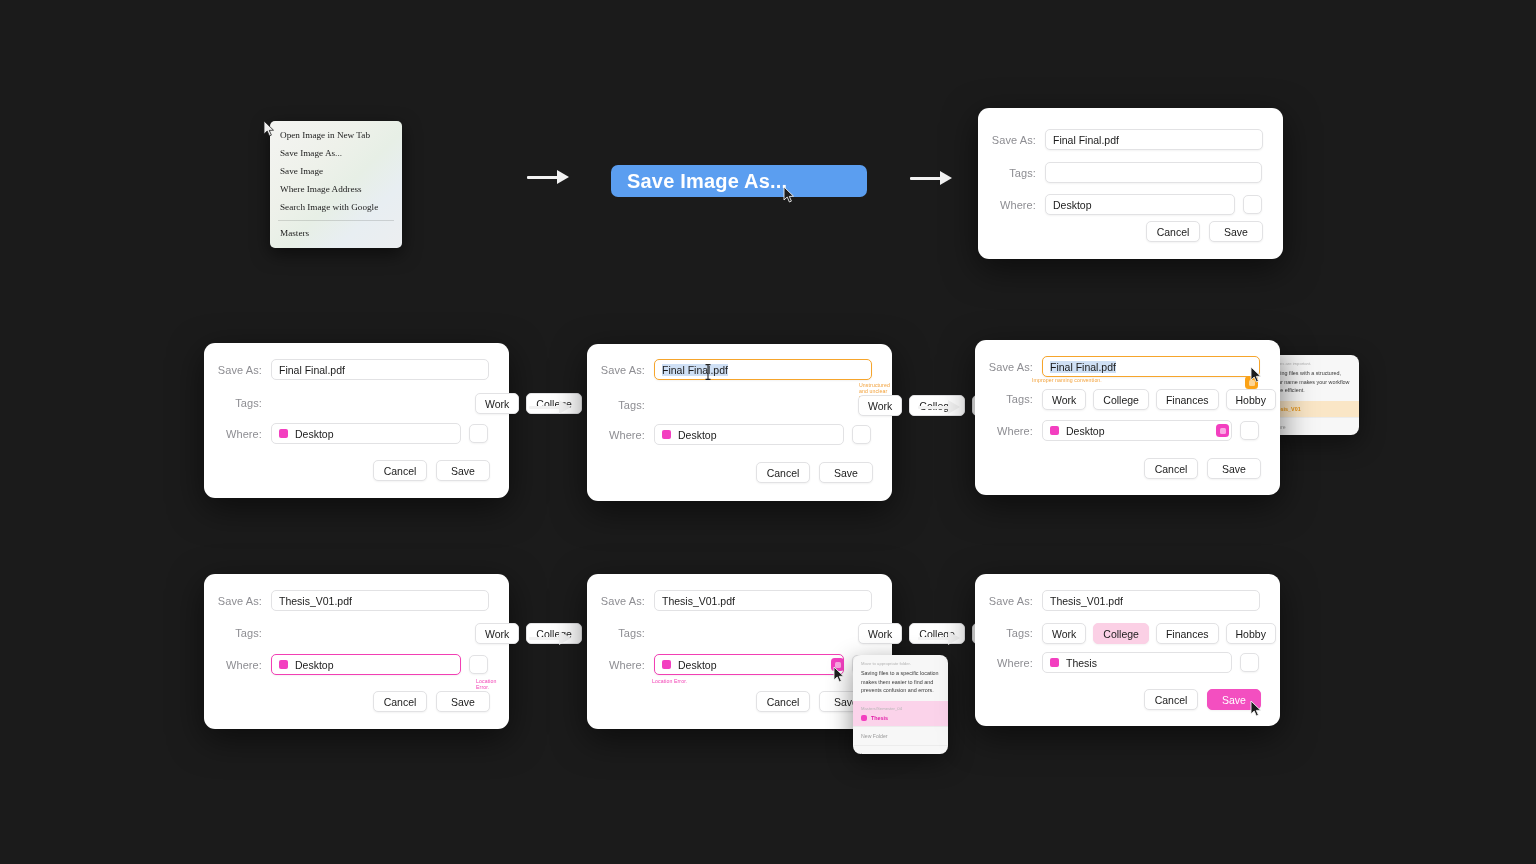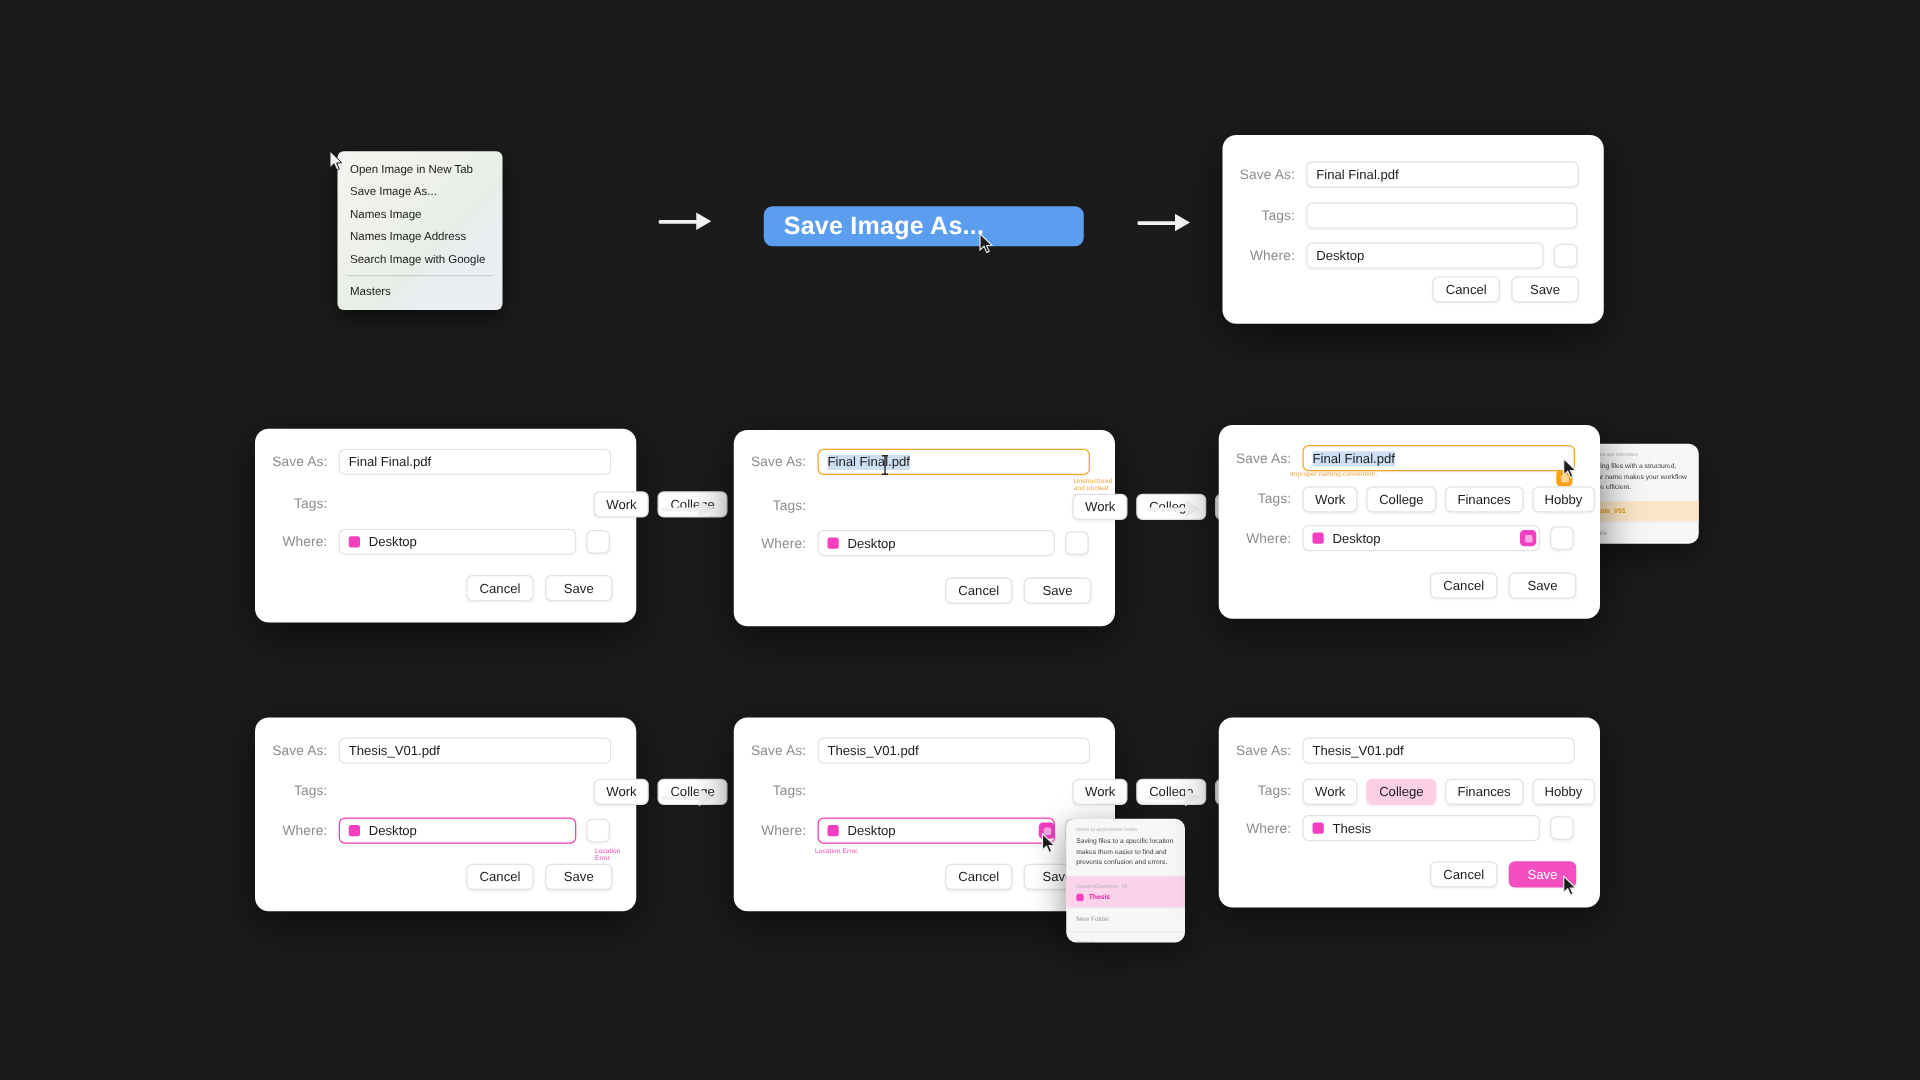--- a/index.html
+++ b/index.html
@@ -25,21 +25,21 @@
 
   
   .ctxmenu {
     position: absolute; width: 132px;
     background: linear-gradient(135deg, #f4f4f2 0%, #eef1ea 35%, #e7efe6 55%, #e8eef2 75%, #eceef0 100%);
     border-radius: 5px;
     box-shadow: 0 6px 18px rgba(0,0,0,0.55);
     padding: 6px 0 5px 0;
     font-size: 9.2px; color: #1c1c1c;
   }
-  .ctxmenu .mi { padding: 3.4px 10px; line-height: 1.2; white-space: nowrap; }
+  .ctxmenu .mi { padding: 3.4px 10px; line-height: 1.2; white-space: nowrap; font-family: Liberation Serif, serif; }
   .ctxmenu .sep { height: 1px; background: rgba(0,0,0,0.13); margin: 4px 8px; }
 
   
   .cursor { position: absolute; width: 12px; height: 18px; pointer-events: none; }
   .cursor svg { display: block; }
 
   
   .bluebtn {
     position: absolute;
     background: #5b9ef0; border-radius: 7px;
@@ -128,22 +128,22 @@
   .muted { color: #b4b4b4; }
 </style>
 </head>
 <body>
 
 <div id="stage">
 
   <div class="ctxmenu" style="left:270px; top:121px;">
     <div class="mi">Open Image in New Tab</div>
     <div class="mi">Save Image As...</div>
-    <div class="mi">Names Image</div>
-    <div class="mi">Names Image Address</div>
+    <div class="mi">Save Image</div>
+    <div class="mi">Where Image Address</div>
     <div class="mi">Search Image with Google</div>
     <div class="sep"></div>
     <div class="mi">Masters</div>
   </div>
 
   <div class="cursor" style="left:263px; top:120px;">
     <svg width="12" height="18" viewBox="0 0 12 18">
         <path d="M1 1 L1 14 L4.2 11 L6.4 16 L8.4 15.1 L6.3 10.4 L10.5 10.2 Z" fill="#f0f0f0" stroke="#222" stroke-width="0.8"></path>
       </svg>
   </div>

